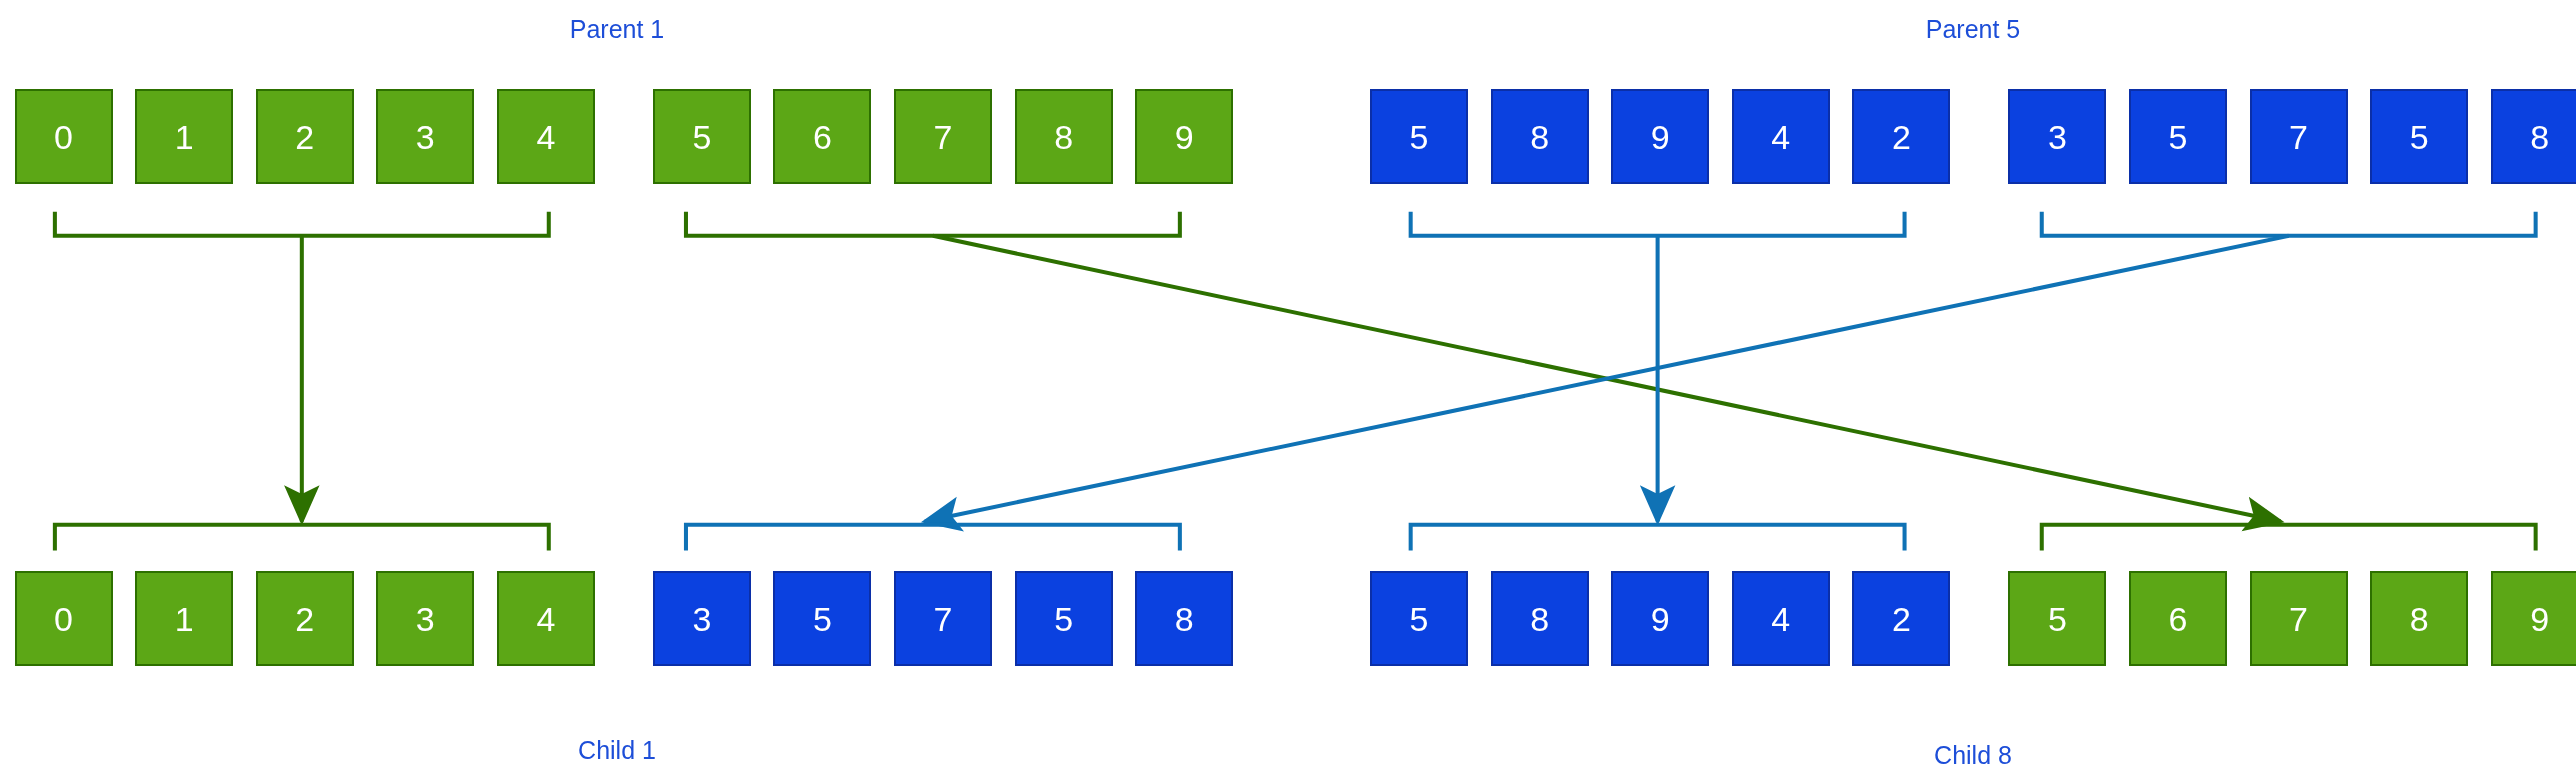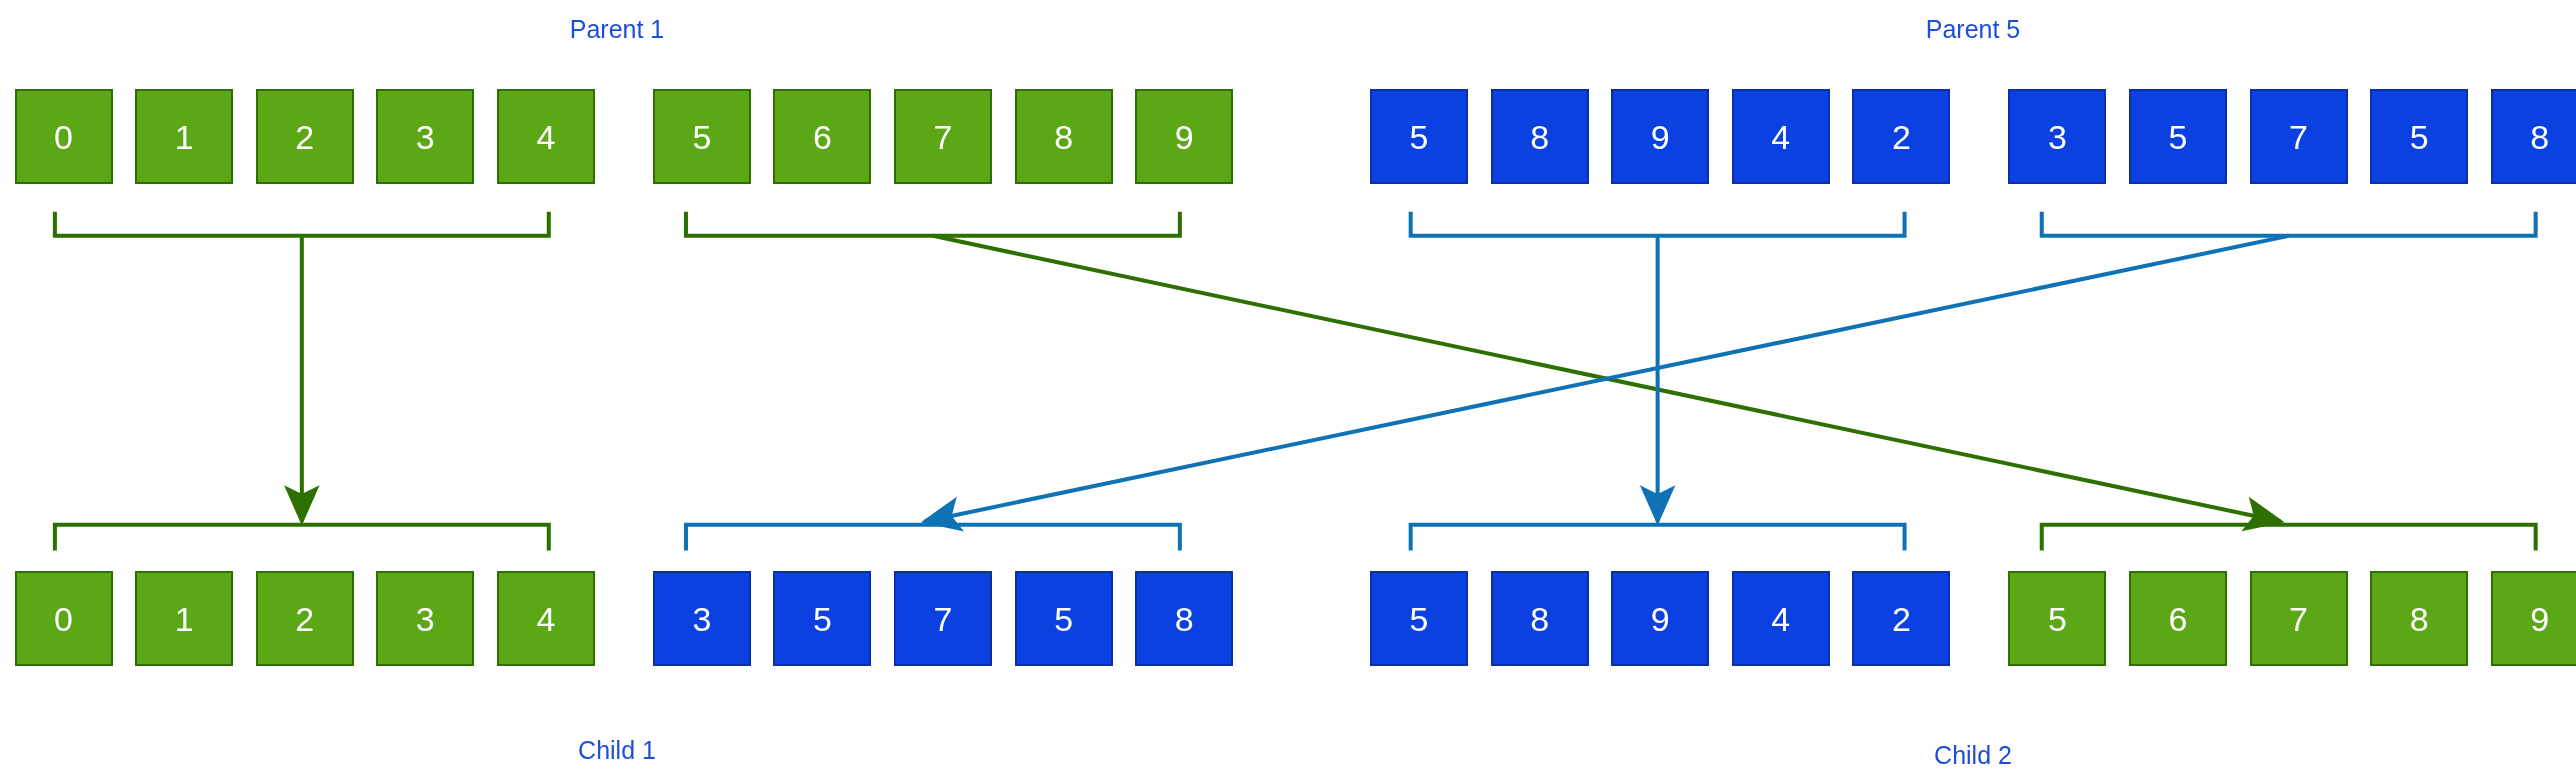--- a/index.html
+++ b/index.html
@@ -71,21 +71,21 @@
   }
 </style>
 </head>
 <body>
 
 <div id="stage">
 
   <div class="caption" style="left:617px; top:14.5px;">Parent 1</div>
   <div class="caption" style="left:1973px; top:14.5px;">Parent 5</div>
   <div class="caption" style="left:617px; top:736px;">Child 1</div>
-  <div class="caption" style="left:1973px; top:741px;">Child 2</div>
+  <div class="caption" style="left:1973px; top:741px;">Child 8</div>
 
   <div class="row" id="row-parent1" style="left:14.5px; top:89px;">
       <div class="cell green">0</div>
       <div class="cell green">1</div>
       <div class="cell green">2</div>
       <div class="cell green">3</div>
       <div class="cell green gapafter">4</div>
       <div class="cell green">5</div>
       <div class="cell green">6</div>
       <div class="cell green">7</div>

